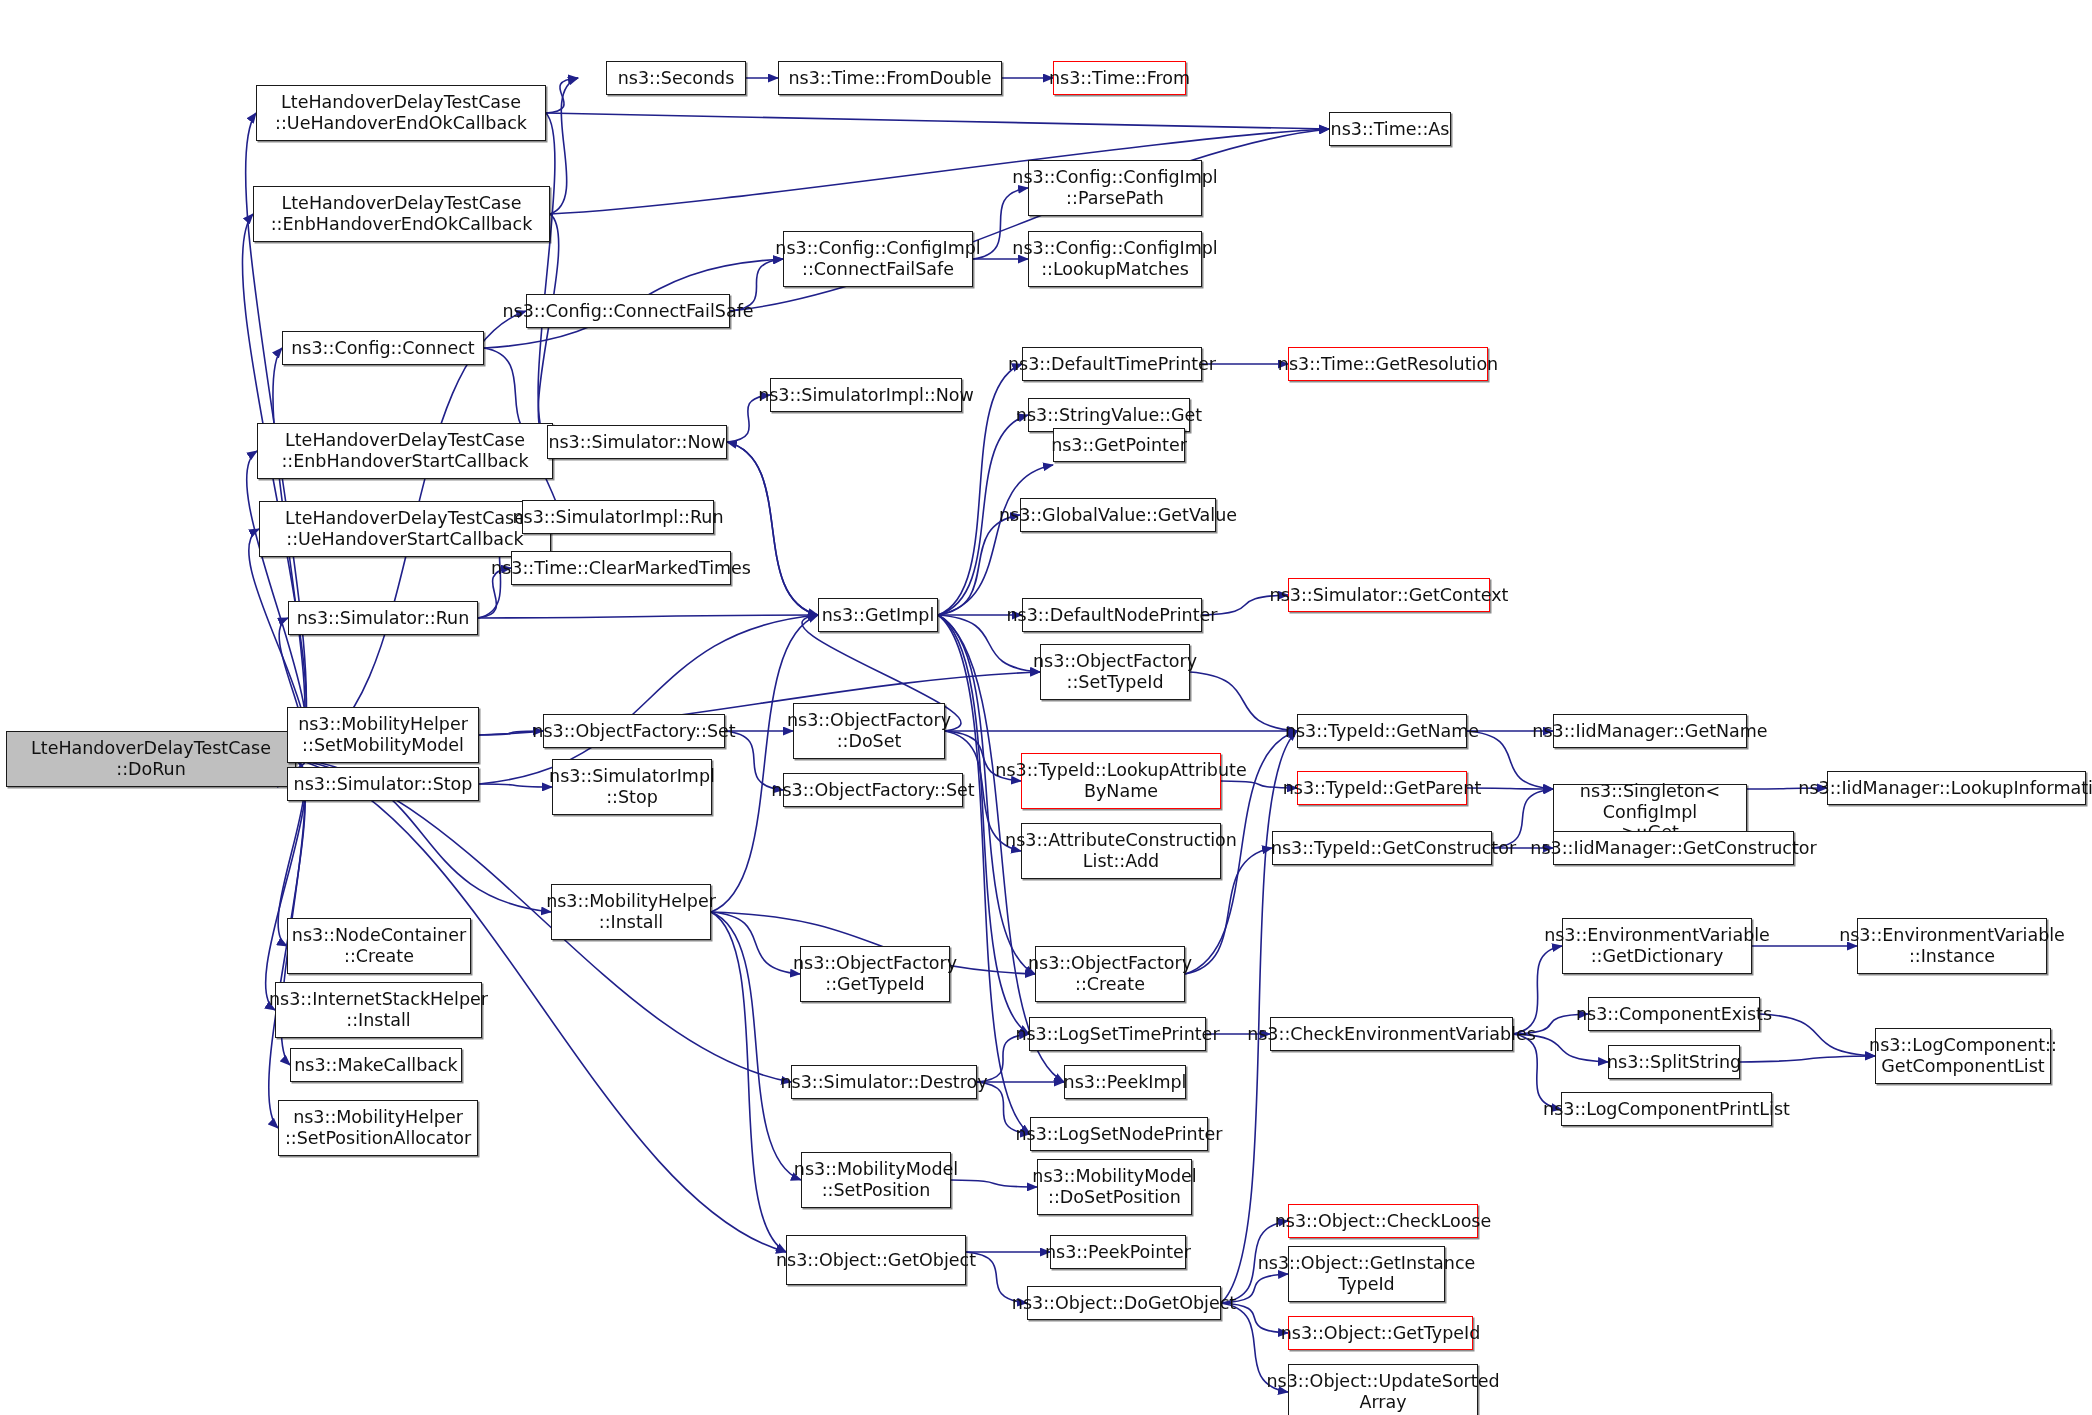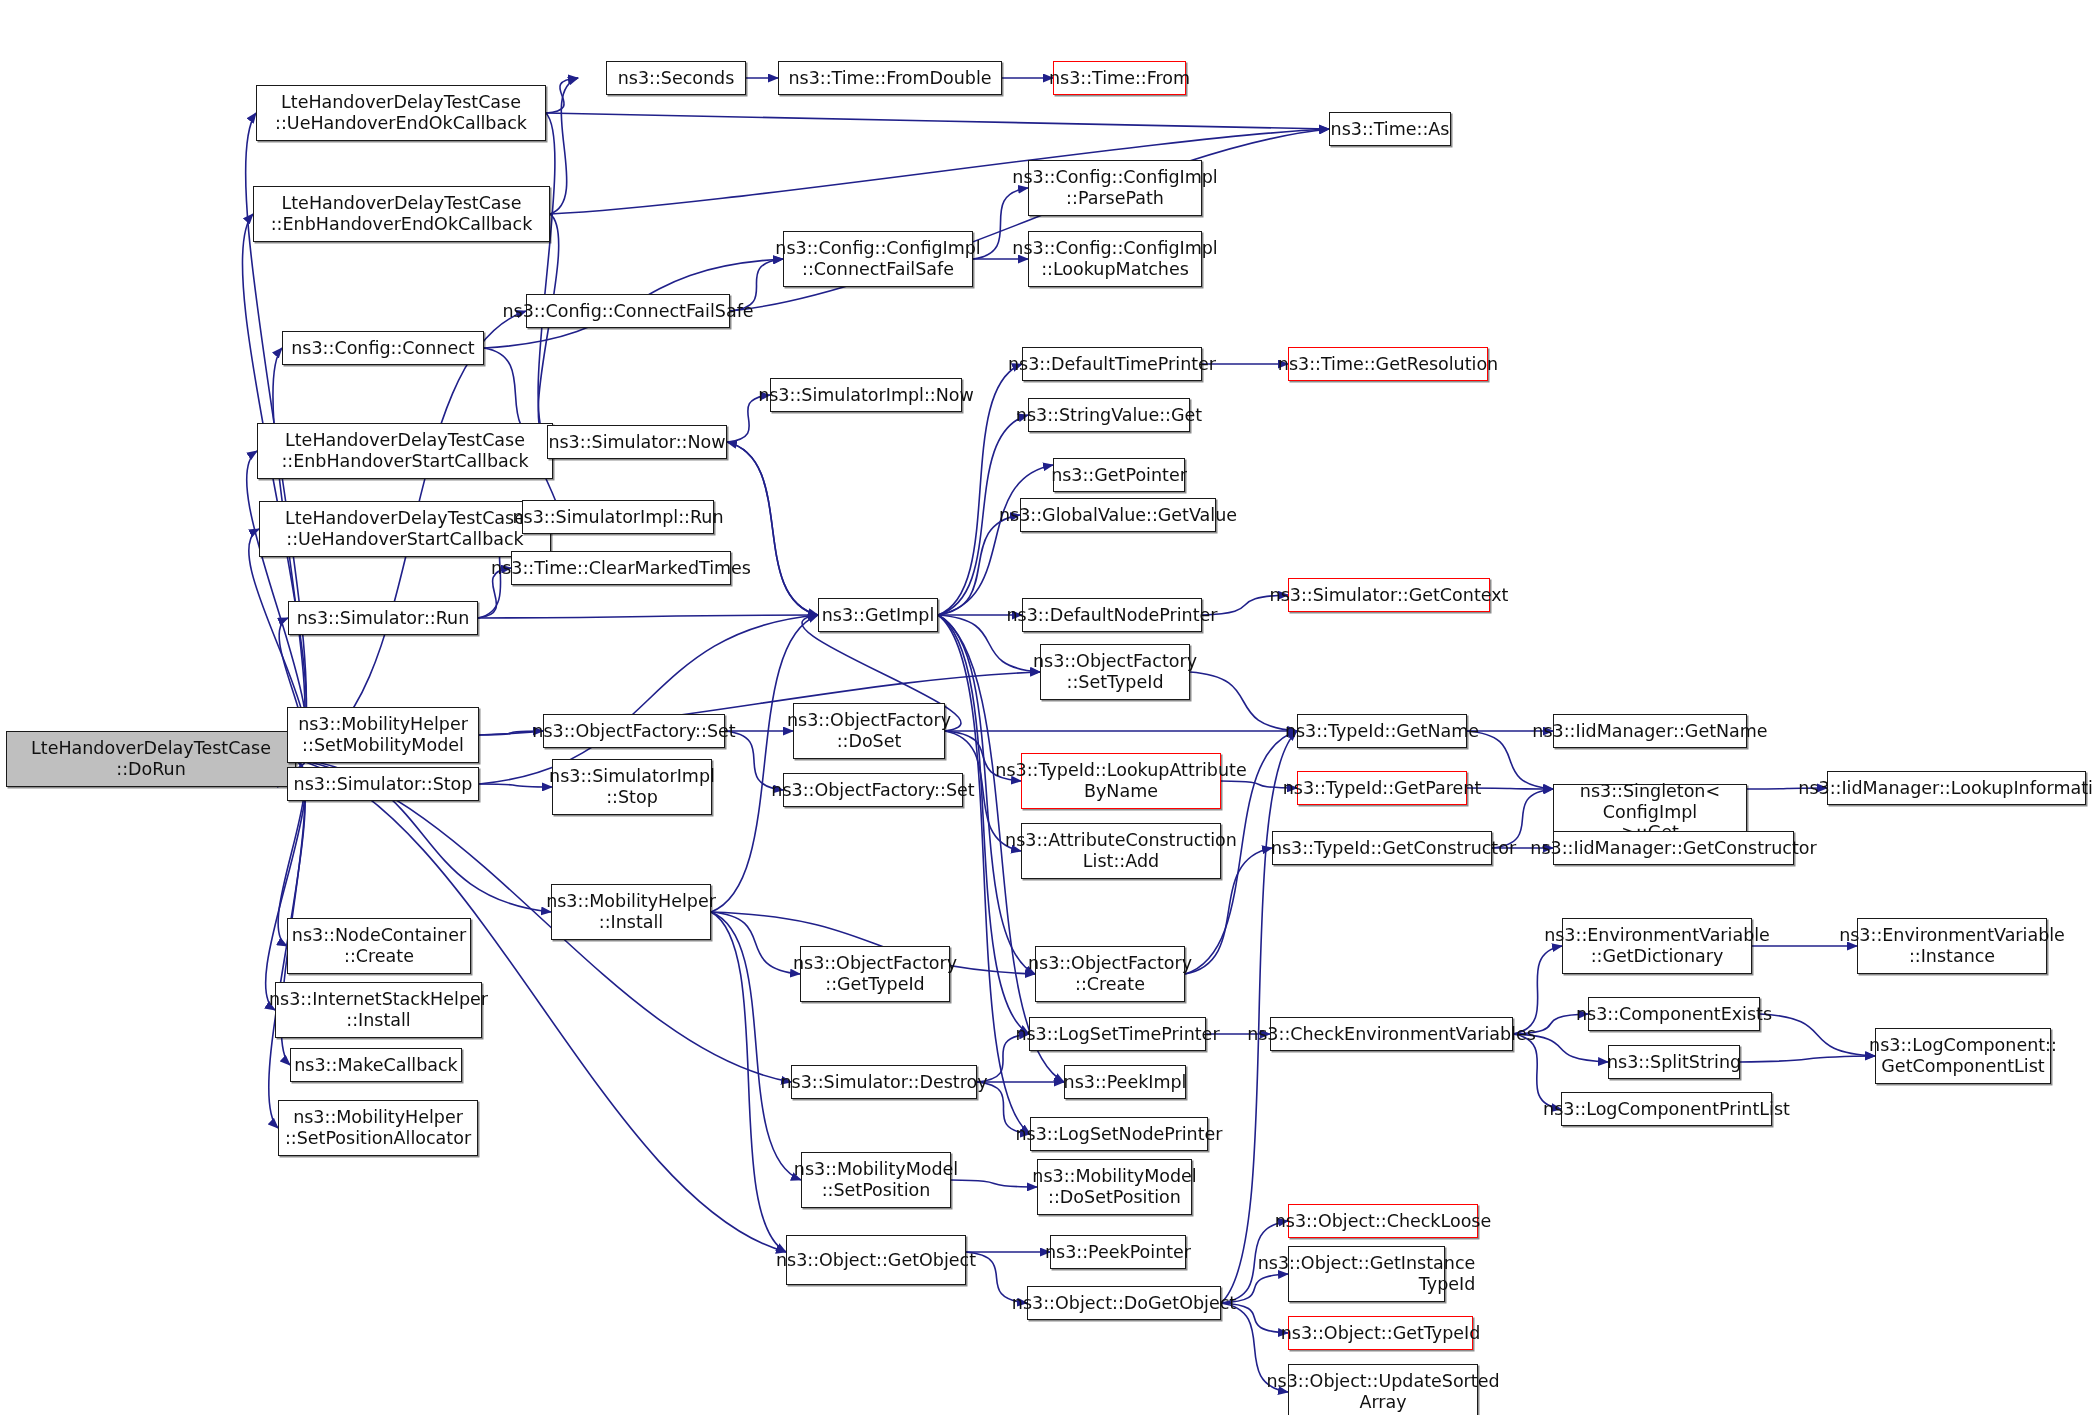--- a/index.html
+++ b/index.html
@@ -176,21 +176,21 @@
       <div class="node" style="left: 783px; top: 231px; width: 190px; height: 56px;">ns3::Config::ConfigImpl
 ::ConnectFailSafe</div>
       <div class="node" style="left: 1028px; top: 231px; width: 174px; height: 56px;">ns3::Config::ConfigImpl
 ::LookupMatches</div>
       <div class="node" style="left: 526px; top: 294px; width: 204px; height: 34px;">ns3::Config::ConnectFailSafe</div>
       <div class="node" style="left: 1022px; top: 347px; width: 180px; height: 34px;">ns3::DefaultTimePrinter</div>
       <div class="node red" style="left: 1288px; top: 347px; width: 200px; height: 34px;">ns3::Time::GetResolution</div>
       <div class="node" style="left: 770px; top: 378px; width: 192px; height: 34px;">ns3::SimulatorImpl::Now</div>
       <div class="node" style="left: 1028px; top: 398px; width: 162px; height: 34px;">ns3::StringValue::Get</div>
       <div class="node" style="left: 547px; top: 425px; width: 180px; height: 34px;">ns3::Simulator::Now</div>
-      <div class="node" style="left: 1053px; top: 458px; width: 132px; height: 34px;">ns3::GetPointer</div>
+      <div class="node" style="left: 1053px; top: 428px; width: 132px; height: 34px;">ns3::GetPointer</div>
       <div class="node" style="left: 1020px; top: 498px; width: 196px; height: 34px;">ns3::GlobalValue::GetValue</div>
       <div class="node" style="left: 522px; top: 500px; width: 192px; height: 34px;">ns3::SimulatorImpl::Run</div>
       <div class="node" style="left: 511px; top: 551px; width: 220px; height: 34px;">ns3::Time::ClearMarkedTimes</div>
       <div class="node red" style="left: 1288px; top: 578px; width: 202px; height: 34px;">ns3::Simulator::GetContext</div>
       <div class="node" style="left: 818px; top: 598px; width: 120px; height: 34px;">ns3::GetImpl</div>
       <div class="node" style="left: 1022px; top: 598px; width: 180px; height: 34px;">ns3::DefaultNodePrinter</div>
       <div class="node" style="left: 1040px; top: 644px; width: 150px; height: 56px;">ns3::ObjectFactory
 ::SetTypeId</div>
       <div class="node" style="left: 543px; top: 714px; width: 182px; height: 34px;">ns3::ObjectFactory::Set</div>
       <div class="node" style="left: 793px; top: 703px; width: 152px; height: 56px;">ns3::ObjectFactory
@@ -230,20 +230,20 @@
       <div class="node" style="left: 1064px; top: 1065px; width: 122px; height: 34px;">ns3::PeekImpl</div>
       <div class="node" style="left: 1561px; top: 1092px; width: 211px; height: 34px;">ns3::LogComponentPrintList</div>
       <div class="node" style="left: 1030px; top: 1117px; width: 178px; height: 34px;">ns3::LogSetNodePrinter</div>
       <div class="node" style="left: 801px; top: 1152px; width: 150px; height: 56px;">ns3::MobilityModel
 ::SetPosition</div>
       <div class="node" style="left: 1037px; top: 1159px; width: 155px; height: 56px;">ns3::MobilityModel
 ::DoSetPosition</div>
       <div class="node red" style="left: 1288px; top: 1204px; width: 190px; height: 34px;">ns3::Object::CheckLoose</div>
       <div class="node" style="left: 786px; top: 1235px; width: 180px; height: 50px;">ns3::Object::GetObject</div>
       <div class="node" style="left: 1050px; top: 1235px; width: 136px; height: 34px;">ns3::PeekPointer</div>
-      <div class="node" style="left: 1288px; top: 1246px; width: 157px; height: 56px; text-align: right;">ns3::Object::GetInstance
+      <div class="node" style="left: 1288px; top: 1246px; width: 157px; height: 56px;">ns3::Object::GetInstance
 TypeId</div>
       <div class="node" style="left: 1027px; top: 1286px; width: 194px; height: 34px;">ns3::Object::DoGetObject</div>
       <div class="node red" style="left: 1288px; top: 1316px; width: 185px; height: 34px;">ns3::Object::GetTypeId</div>
       <div class="node" style="left: 1288px; top: 1364px; width: 190px; height: 56px;">ns3::Object::UpdateSorted
 Array</div>
     </div>
 </div>
 
 </body></html>

